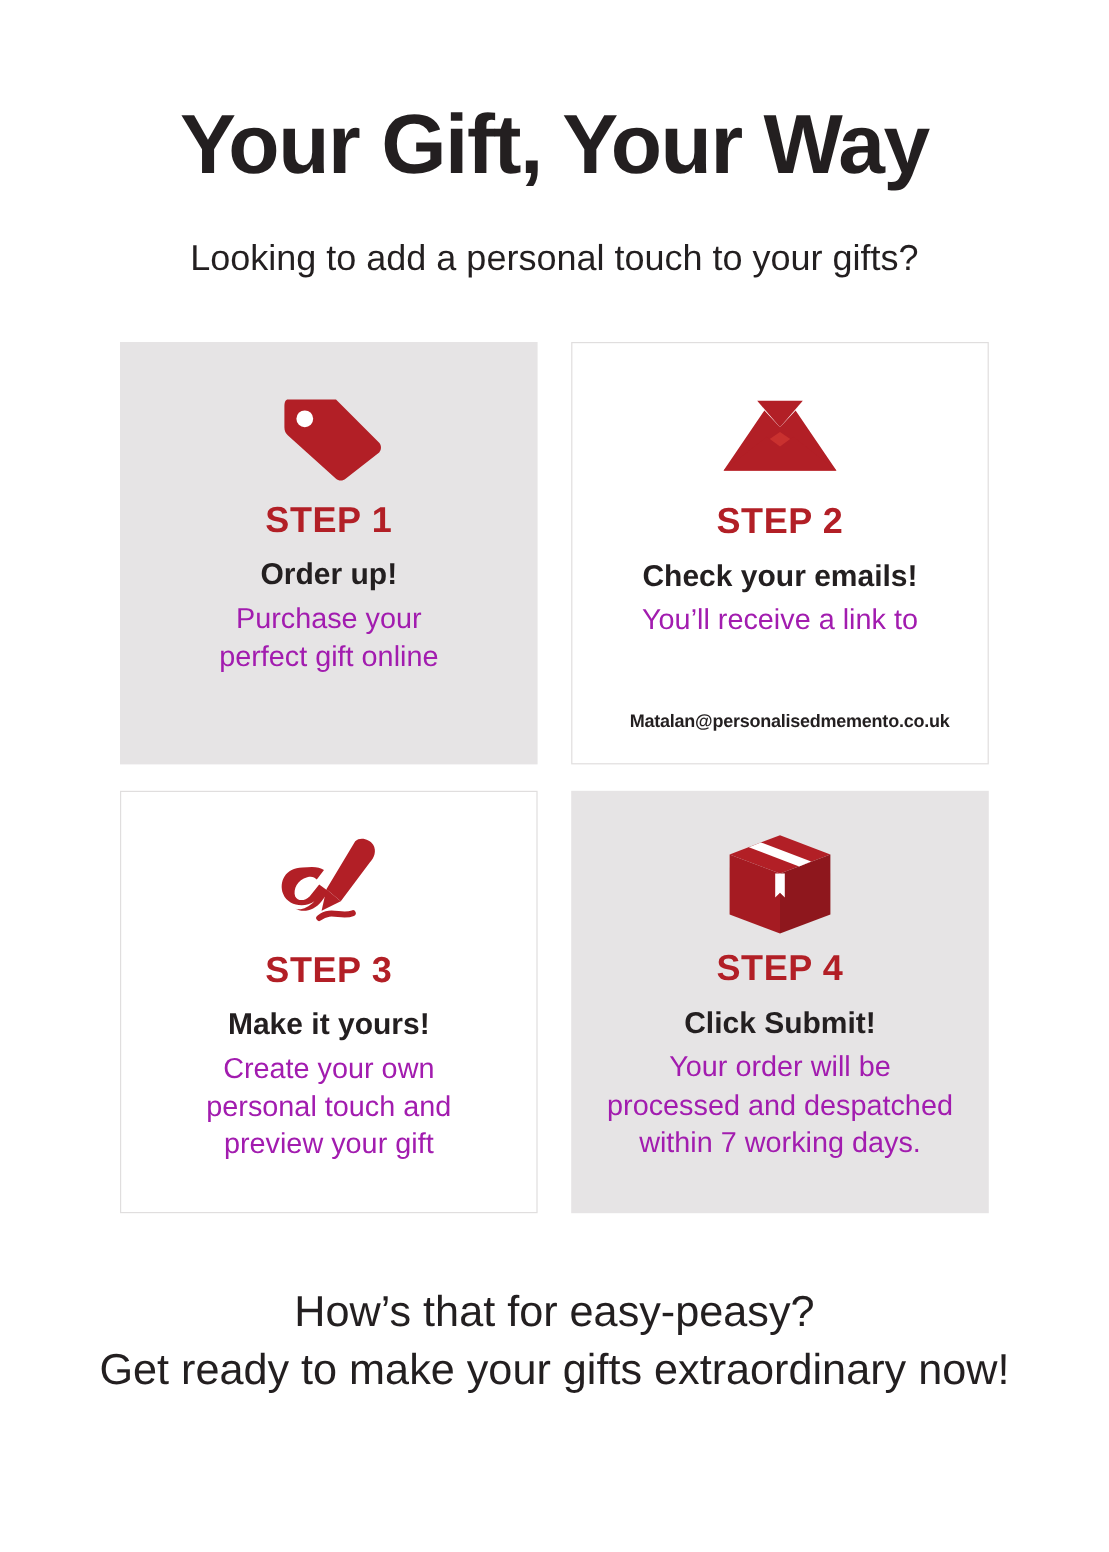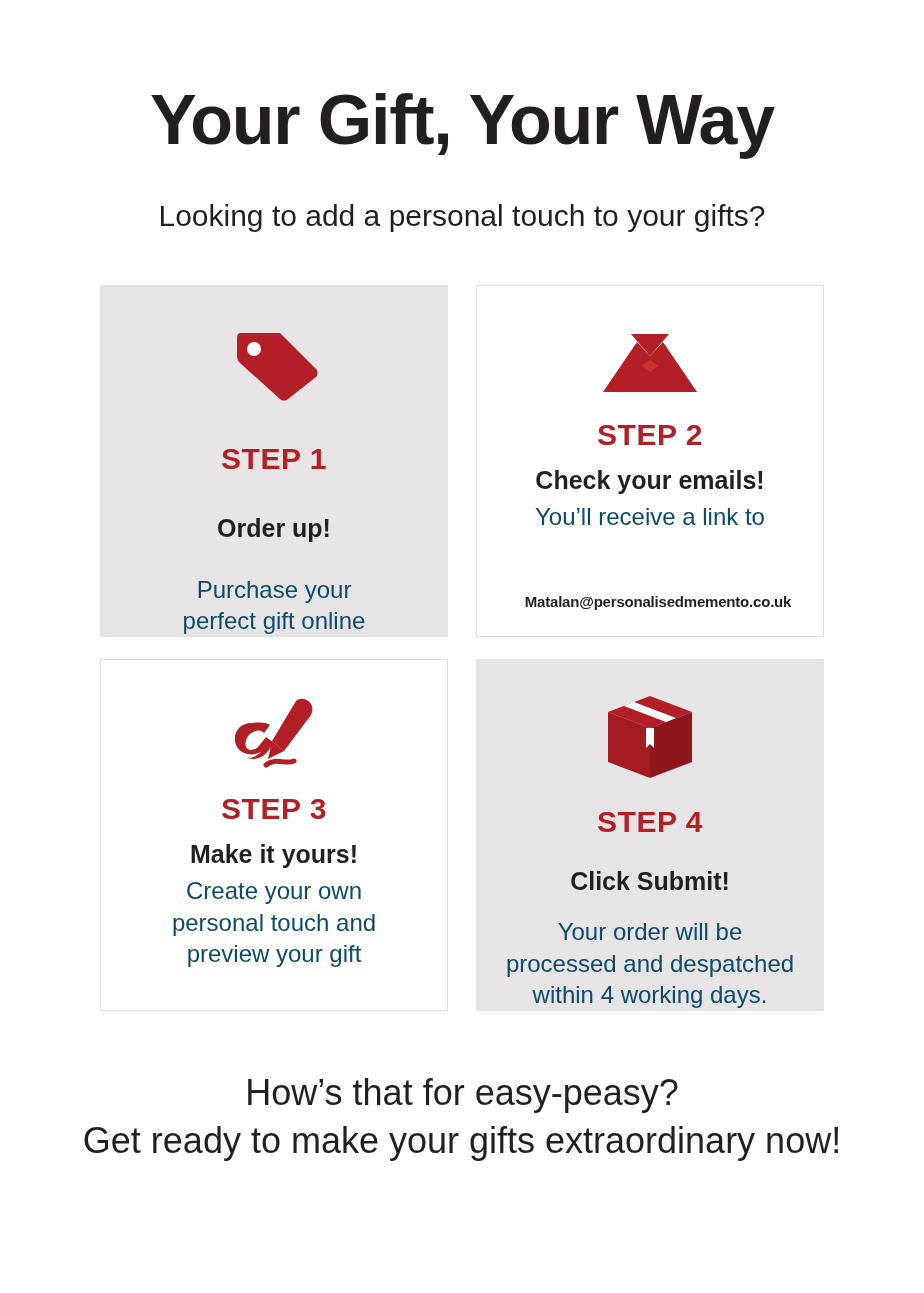--- a/index.html
+++ b/index.html
@@ -48,21 +48,21 @@
     row-gap: 22px;
   }
 
   .card {
     position: relative;
     display: flex;
     flex-direction: column;
     align-items: center;
     padding-top: 30px;
   }
-  .card.shaded { background: #e6e4e5; justify-content: space-between; }
+  .card.shaded { background: #e6e4e5; }
   .card.outlined { background: #ffffff; border: 1px solid #e0dede; }
 
   .icon-wrap {
     height: 96px;
     display: flex;
     align-items: center;
     justify-content: center;
   }
 
   .step-label {
@@ -77,21 +77,21 @@
     font-size: 25px;
     font-weight: bold;
     color: #231f20;
     margin-top: 14px;
     text-align: center;
   }
 
   .card-body {
     font-size: 24px;
     font-weight: 400;
-    color: #0c4a6e;
+    color: #a21caf;
     text-align: center;
     line-height: 1.32;
     margin-top: 6px;
     padding: 0 14px;
   }
   .card-body .line { display: block; }
 
   .card-note {
     position: absolute;
     bottom: 26px;
@@ -184,21 +184,21 @@
           <path d="M88 20 L46 36 L46 86 L88 70 Z" fill="#8e171d"></path>
           <path d="M30 10 L72 26 L62 30 L20 14 Z" fill="#ffffff"></path>
           <path d="M42 36 L50 36 L50 56 L46 52 L42 56 Z" fill="#ffffff"></path>
         </svg>
       </div>
       <div class="step-label">STEP 4</div>
       <div class="card-head">Click Submit!</div>
       <div class="card-body">
         <span class="line">Your order will be</span>
         <span class="line">processed and despatched</span>
-        <span class="line">within 4 working days.</span>
+        <span class="line">within 7 working days.</span>
       </div>
     </div>
 
   </div>
 
   <div class="footer">
     <span class="line">How’s that for easy-peasy?</span>
     <span class="line">Get ready to make your gifts extraordinary now!</span>
   </div>
 

